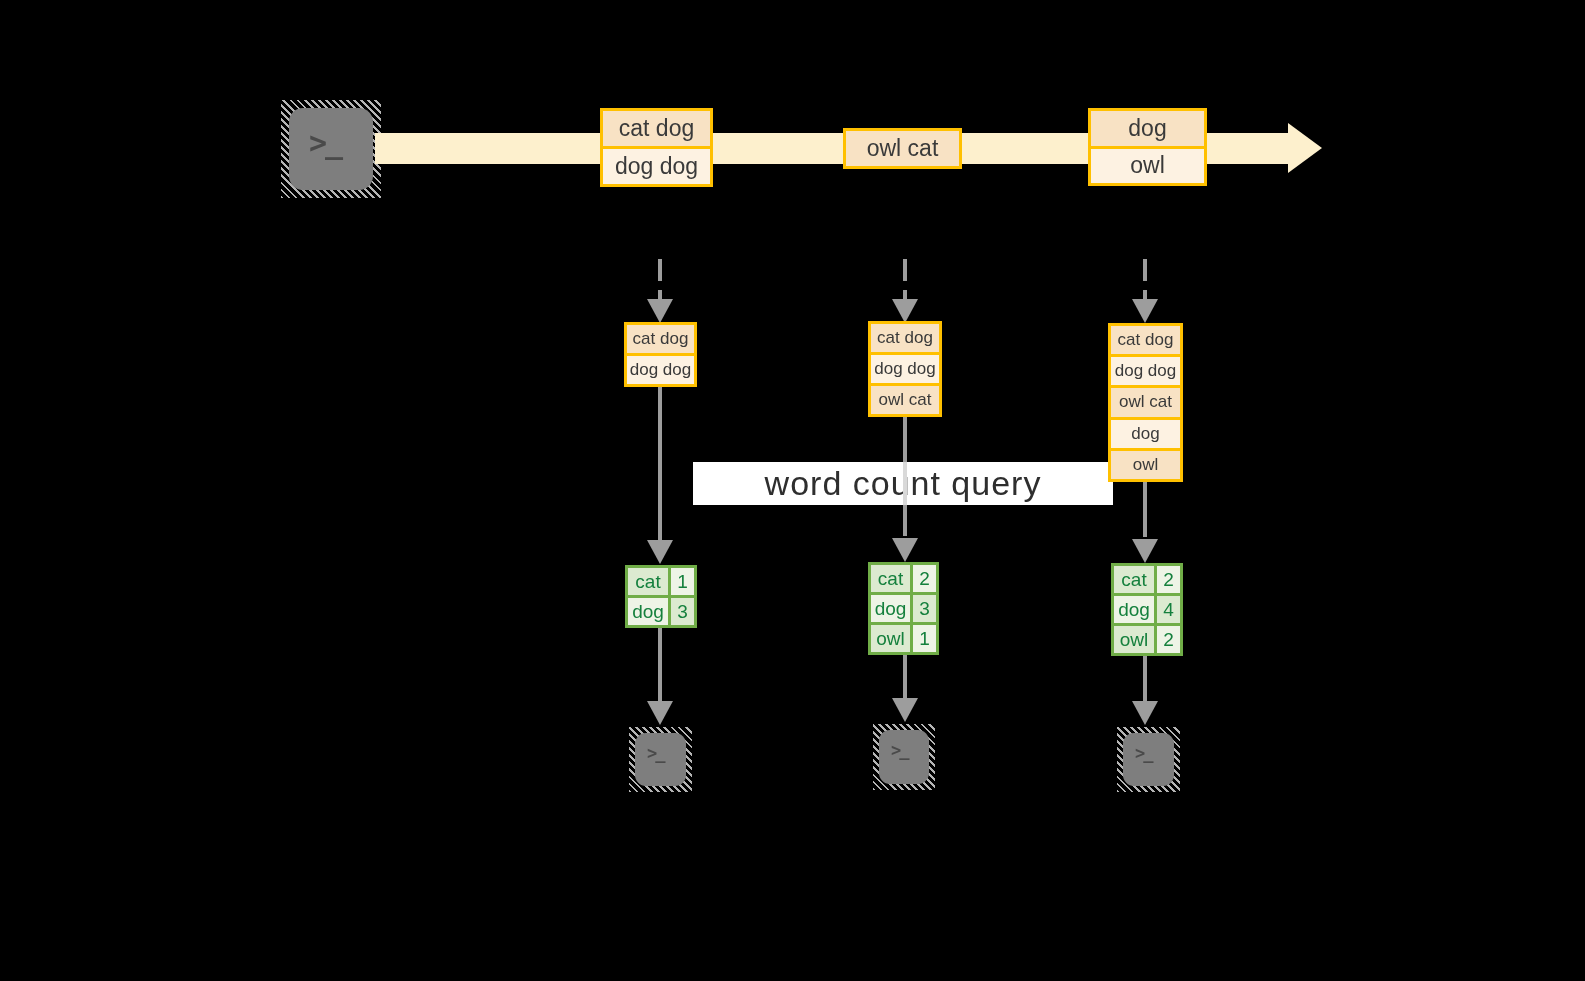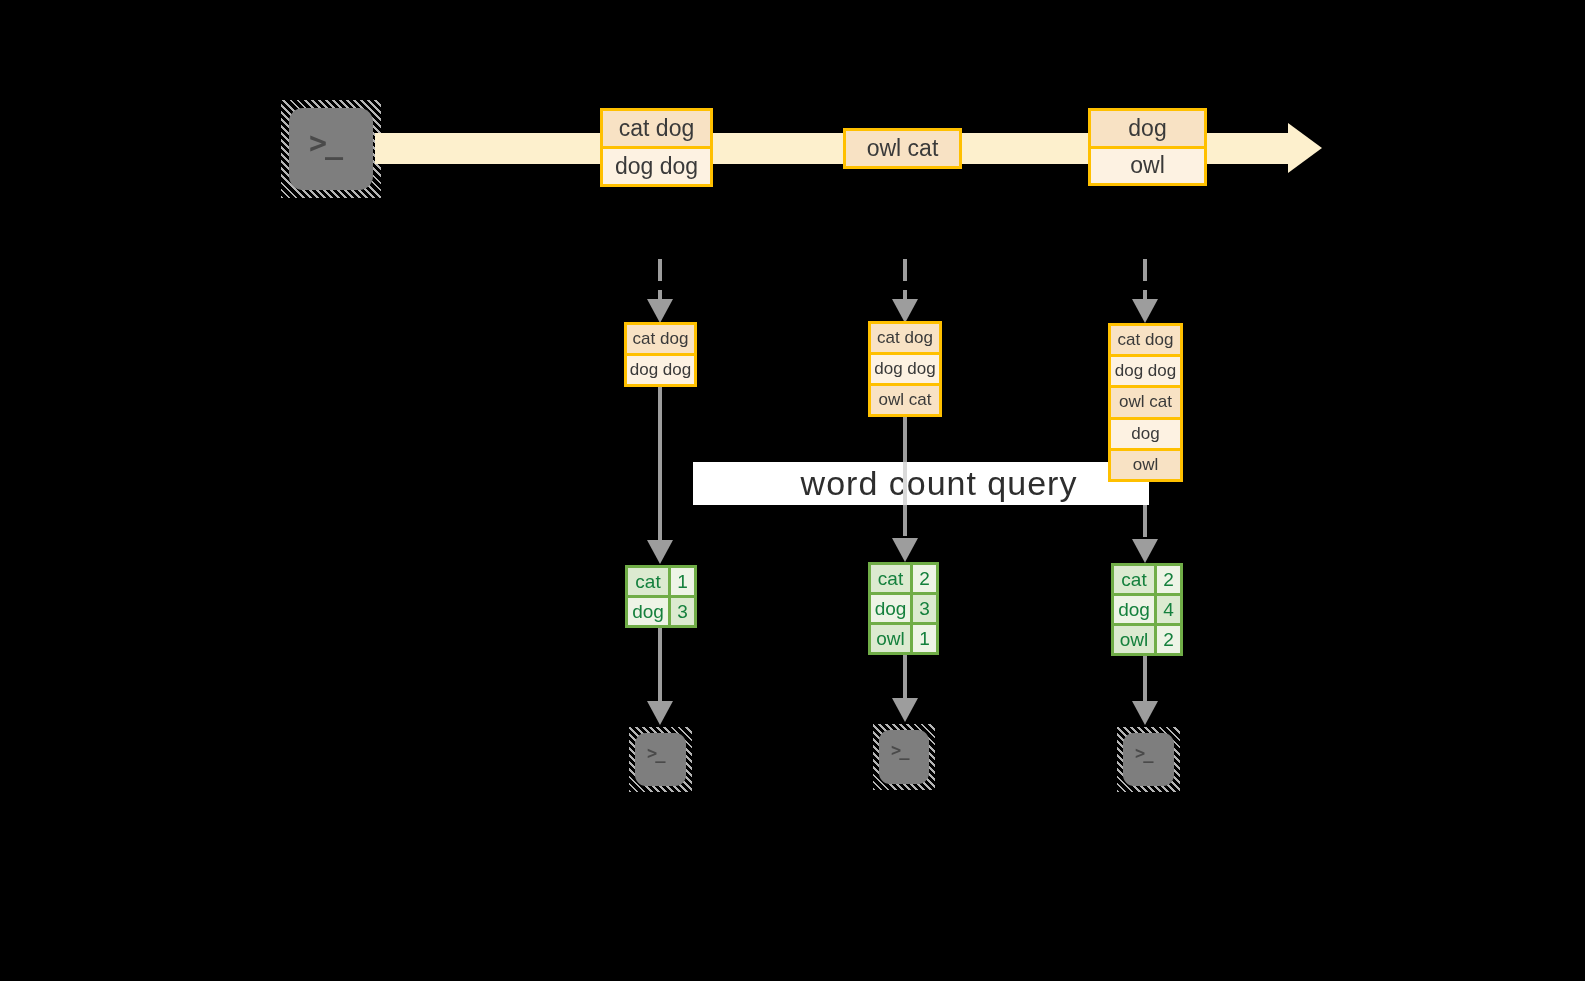--- a/index.html
+++ b/index.html
@@ -52,21 +52,21 @@
   }
   .ahead {
     position:absolute; width:0; height:0; z-index:0;
     border-left:13px solid transparent; border-right:13px solid transparent;
     border-top:24px solid var(--arrow);
   }
 
   
   .query-band {
     position:absolute; left:693px; top:462px; width:420px; height:43px;
-    background:var(--query_bg); z-index:1; display:flex; align-items:center; justify-content:center;padding-left:36px;
+    background:var(--query_bg); z-index:1; display:flex; align-items:center; justify-content:center;
   }
   .query-band .txt { font-size:34px; font-weight:300; color:#2e2e2e; letter-spacing:1px; }
   .band-line { position:absolute; left:903px; top:462px; width:4px; height:43px; background:#d9d9d9; z-index:2; }
 
   
   .gtable {
     position:absolute; box-sizing:border-box; border:3px solid var(--green);
     background:var(--green); display:grid; grid-template-columns:1fr 23px;
     grid-auto-rows:1fr; gap:3px; z-index:3;
   }

